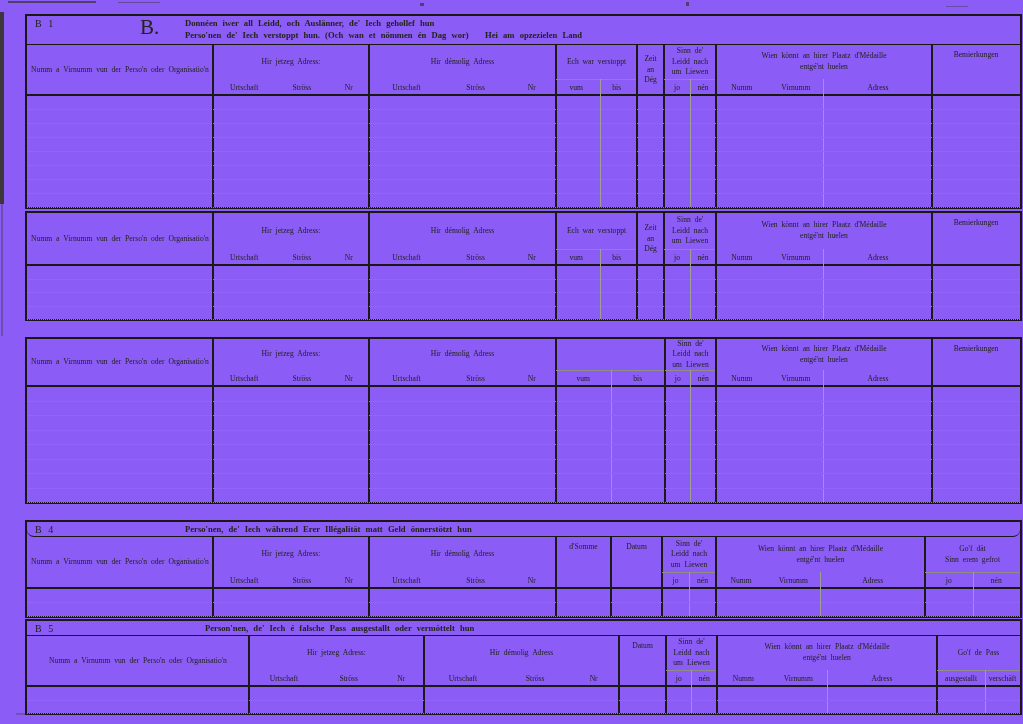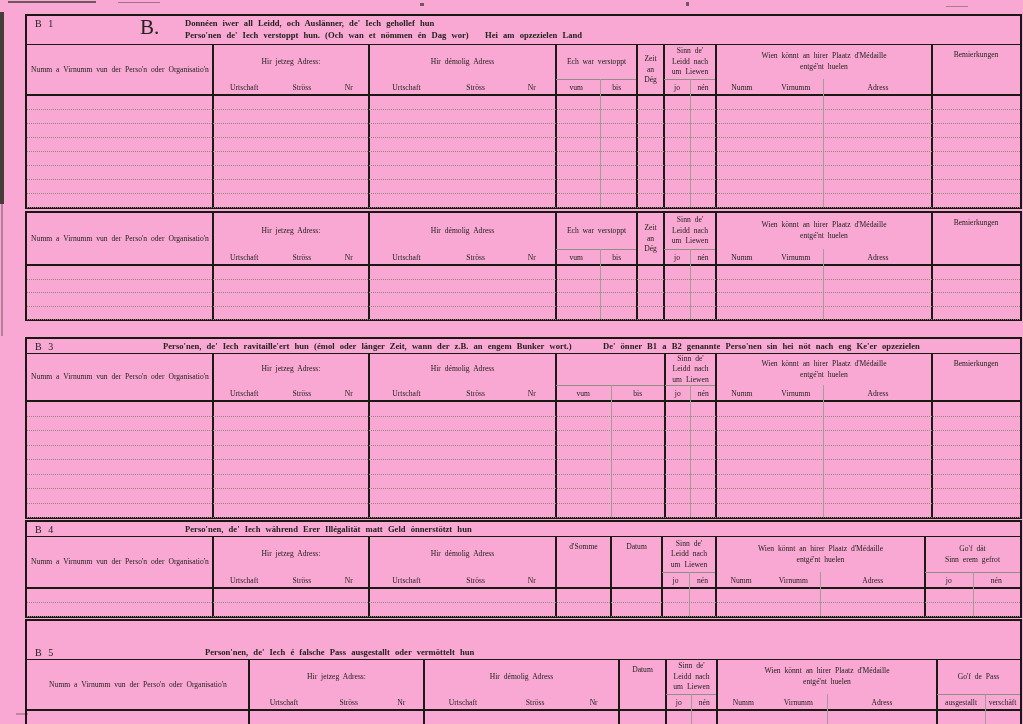--- a/index.html
+++ b/index.html
@@ -1,16 +1,16 @@
 <!DOCTYPE html>
 <html><head>
 <meta charset="utf-8">
 <style>
   html,body{margin:0;padding:0;background:#e8e8e4;}
-  #page{position:relative;width:1023px;height:724px;background:#f9a8d4;overflow:hidden;
+  #page{position:relative;width:1023px;height:724px;background:#8b5cf6;overflow:hidden;
         font-family:"Liberation Serif",serif;color:#23221d;}
   .section{position:absolute;border:2px solid #191812;box-sizing:content-box;background:transparent;}
   .title-row{position:relative;border-bottom:1.5px solid #191812;}
   .sec-label{position:absolute;top:2px;font-size:10px;letter-spacing:2px;white-space:nowrap;}
   .big-letter{position:absolute;top:1px;font-size:21px;font-weight:400;line-height:1;}
   .title-text{position:absolute;font-size:8.6px;font-weight:bold;white-space:nowrap;word-spacing:3px;}
   .title-suffix{position:absolute;font-size:8.6px;font-weight:bold;white-space:nowrap;word-spacing:3px;}
   .grid{position:relative;}
   .head-sep{position:absolute;left:0;right:0;height:2px;background:#191812;}
   .vline{position:absolute;width:2px;background:#1b1a14;}
@@ -192,25 +192,20 @@
         </div>
         <div class="body" style="top: 53px; height: 54px;">
           <div class="rowline" style="height: 13.5px;"></div>
           <div class="rowline" style="height: 13.5px;"></div>
           <div class="rowline" style="height: 13.5px;"></div>
           <div class="rowline" style="height: 13.5px;"></div>
         </div>
       </div>
     </div>
     <div class="section" style="top: 337px; left: 25px; width: 993px;">
-      <div class="title-row" style="height: 14px;">
-        <span class="sec-label" style="left: 8px;">B 3</span>
-        <span class="title-text" style="left: 136px; top: 2px;">Perso'nen, de' Iech ravitaille'ert hun (émol oder länger Zeit, wann der z.B. an engem Bunker wort.)</span>
-        <span class="title-suffix" style="left: 576px; top: 2px;">De' önner B1 a B2 genannte Perso'nen sin hei nöt nach eng Ke'er opzezielen</span>
-      </div>
       <div class="grid" style="height: 163px;">
         <div class="head-sep" style="top: 46px;"></div>
         <div class="col-label" style="left: 0px; width: 186px; height: 47px; top: 0px;">
           <span>Numm a Virnumm vun der Perso'n oder Organisatio'n</span>
         </div>
         <div class="vline" style="left: 185px; top: 0px; height: 163px;"></div>
         <div class="col-label" style="left: 186px; width: 156px; height: 31px; top: 0px;">
           <span>Hir jetzeg Adress:</span>
         </div>
         <div class="subs" style="left: 186px; width: 156px; top: 31px; height: 16px;">
@@ -267,21 +262,21 @@
           <div class="rowline" style="height: 14.5px;"></div>
           <div class="rowline" style="height: 14.5px;"></div>
           <div class="rowline" style="height: 14.5px;"></div>
           <div class="rowline" style="height: 14.5px;"></div>
           <div class="rowline" style="height: 14.5px;"></div>
           <div class="rowline" style="height: 14.5px;"></div>
         </div>
       </div>
     </div>
     <div class="section" style="top: 520px; left: 25px; width: 993px;">
-      <div class="title-row" style="height: 14px;">
+      <div class="title-row" style="height: 14px; border-radius: 7px;">
         <span class="sec-label" style="left: 8px;">B 4</span>
         <span class="title-text" style="left: 158px; top: 2px;">Perso'nen, de' Iech während Erer Illégalität matt Geld önnerstötzt hun</span>
       </div>
       <div class="grid" style="height: 79px;">
         <div class="head-sep" style="top: 50px;"></div>
         <div class="col-label" style="left: 0px; width: 186px; height: 51px; top: 0px;">
           <span>Numm a Virnumm vun der Perso'n oder Organisatio'n</span>
         </div>
         <div class="vline" style="left: 185px; top: 0px; height: 79px;"></div>
         <div class="col-label" style="left: 186px; width: 156px; height: 35px; top: 0px;">
@@ -343,21 +338,21 @@
           <span class="sub" style="width: 50%;">nén</span>
         </div>
         <div class="vthin" style="left: 946px; top: 35px; height: 44px;"></div>
         <div class="body" style="top: 52px; height: 28px;">
           <div class="rowline" style="height: 14px;"></div>
           <div class="rowline" style="height: 14px;"></div>
         </div>
       </div>
     </div>
     <div class="section" style="top: 619px; left: 25px; width: 993px;">
-      <div class="title-row" style="height: 14px; margin-top: 24px;">
+      <div class="title-row" style="height: 14px;">
         <span class="sec-label" style="left: 8px;">B 5</span>
         <span class="title-text" style="left: 178px; top: 2px;">Person'nen, de' Iech é falsche Pass ausgestallt oder vermöttelt hun</span>
       </div>
       <div class="grid" style="height: 77px;">
         <div class="head-sep" style="top: 49px;"></div>
         <div class="col-label" style="left: 0px; width: 222px; height: 50px; top: 0px;">
           <span>Numm a Virnumm vun der Perso'n oder Organisatio'n</span>
         </div>
         <div class="vline" style="left: 221px; top: 0px; height: 77px;"></div>
         <div class="col-label" style="left: 222px; width: 175px; height: 34px; top: 0px;">

